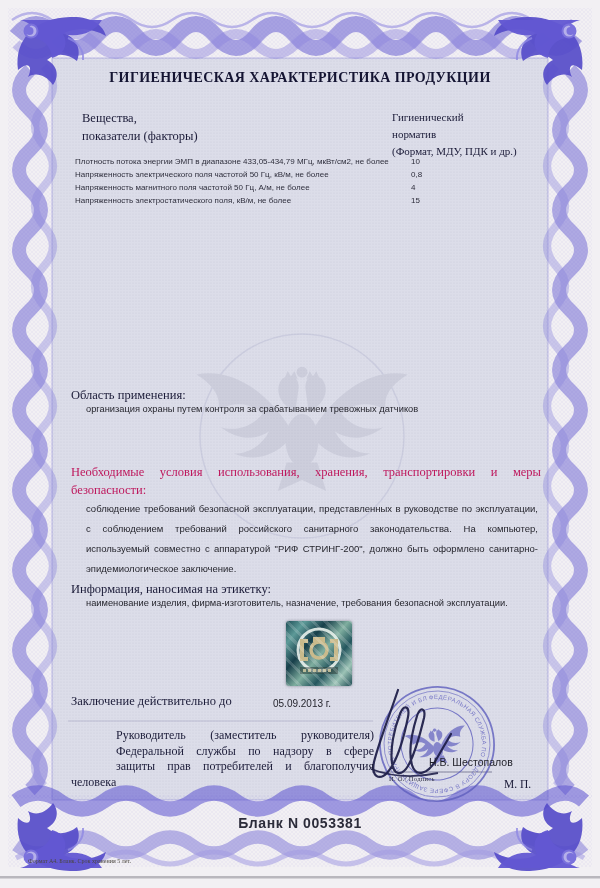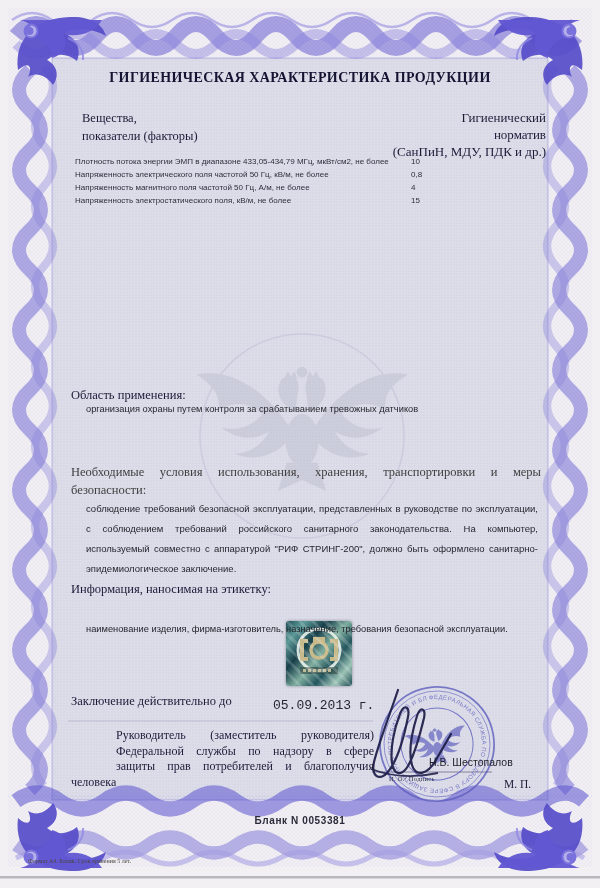--- a/index.html
+++ b/index.html
@@ -6,37 +6,37 @@
   .page{position:relative;width:600px;height:888px;background:#f2f0f3;overflow:hidden;
         font-family:"Liberation Serif",serif;color:#1d1d36;}
   .abs{position:absolute;}
   .serif{font-family:"Liberation Serif",serif;}
   .sans{font-family:"Liberation Sans",sans-serif;}
   #frame-svg{position:absolute;left:0;top:0;z-index:0;}
   .content{position:absolute;left:0;top:0;width:600px;height:772px;z-index:2;}
   #title{top:70px;left:0;right:0;text-align:center;font-size:14px;font-weight:bold;
          letter-spacing:.4px;color:#141432;}
   #colL{left:74px;top:109px;font-size:12.5px;line-height:18px;color:#1b1b38;margin-left:8px;}
-  #colR{left:392px;top:109px;width:154px;text-align:right;font-size:13px;line-height:17px;color:#1b1b38;}
+  #colR{left:392px;top:109px;width:154px;text-align:left;font-size:11px;line-height:17px;color:#1b1b38;}
   .trow{left:75px;font-size:8px;color:#2e2e3c;white-space:nowrap;}
   .tval{left:411px;font-size:8px;color:#2e2e3c;}
   #appH{left:71px;top:388px;font-size:12.5px;color:#1b1b38;}
   #appB{left:86px;top:404px;font-size:9.3px;color:#26262e;}
-  #condH{left:71px;top:464px;width:470px;font-size:12.5px;line-height:17.5px;text-align:justify;color:#404040;}
+  #condH{left:71px;top:464px;width:470px;font-size:12.5px;line-height:17.5px;text-align:justify;color:#be185d;}
   #condB{left:86px;top:499px;width:452px;font-size:9.5px;line-height:20px;text-align:justify;color:#26262e;}
   #infoH{left:71px;top:582px;font-size:12.5px;color:#1b1b38;}
-  #infoB{left:86px;top:624px;font-size:9.3px;color:#26262e;}
+  #infoB{left:86px;top:598px;font-size:9.3px;color:#26262e;}
   #valL{left:71px;top:694px;font-size:12.5px;color:#1b1b38;}
-  #valD{left:273px;top:698px;font-size:13px;color:#26262e;font-family:Liberation Mono, monospace;}
+  #valD{left:273px;top:698px;font-size:10px;color:#26262e;}
   #headBlock{left:71px;top:728px;width:303px;font-size:12px;line-height:15.5px;color:#1b1b38;}
   .jline{text-align:justify;text-align-last:justify;margin-left:45px;}
   #signerName{left:429px;top:756px;font-size:10.5px;color:#1f1f28;z-index:3;}
   #signCaption{left:389px;top:775px;font-size:6.5px;color:#333348;letter-spacing:.3px;}
   #mp{left:504px;top:778px;font-size:11.5px;color:#1b1b38;}
-  #blankNum{left:0;right:0;top:815px;text-align:center;font-size:10px;font-weight:bold;
+  #blankNum{left:0;right:0;top:815px;text-align:center;font-size:14px;font-weight:bold;
             letter-spacing:.6px;color:#2c2c3a;}
   #formatNote{left:28px;top:858px;font-size:6px;color:#4a463f;}
   #holo{left:286px;top:621px;width:66px;height:65px;border-radius:3px;z-index:2;
         background:linear-gradient(130deg,#1e4f57 0%,#5d9a98 16%,#173f4a 34%,#7fae9f 52%,#24565e 68%,#9cc3b6 84%,#1c4a52 100%);
         box-shadow:0 0 3px rgba(20,30,40,.45);overflow:hidden;}
   #holo .streaks{position:absolute;inset:0;
         background:repeating-linear-gradient(45deg,rgba(255,255,255,.16) 0 3px,rgba(0,0,0,0) 3px 9px);}
 </style>
 </head>
 <body>
@@ -154,21 +154,21 @@
   <div class="content">
     <div id="title" class="abs serif">ГИГИЕНИЧЕСКАЯ ХАРАКТЕРИСТИКА ПРОДУКЦИИ</div>
 
     <div id="colL" class="abs serif">
       <div>Вещества,</div>
       <div>показатели (факторы)</div>
     </div>
     <div id="colR" class="abs serif">
       <div>Гигиенический</div>
       <div>норматив</div>
-      <div>(СанПиН, МДУ, ПДК и др.)</div>
+      <div>(Формат, МДУ, ПДК и др.)</div>
     </div>
 
     <div class="abs sans trow" style="top:157px">Плотность потока энергии ЭМП в диапазоне 433,05-434,79 МГц, мкВт/см2, не более</div>
     <div class="abs sans tval" style="top:157px">10</div>
     <div class="abs sans trow" style="top:170px">Напряженность электрического поля частотой 50 Гц, кВ/м, не более</div>
     <div class="abs sans tval" style="top:170px">0,8</div>
     <div class="abs sans trow" style="top:183px">Напряженность магнитного поля частотой 50 Гц, А/м, не более</div>
     <div class="abs sans tval" style="top:183px">4</div>
     <div class="abs sans trow" style="top:196px">Напряженность электростатического поля, кВ/м, не более</div>
     <div class="abs sans tval" style="top:196px">15</div>

